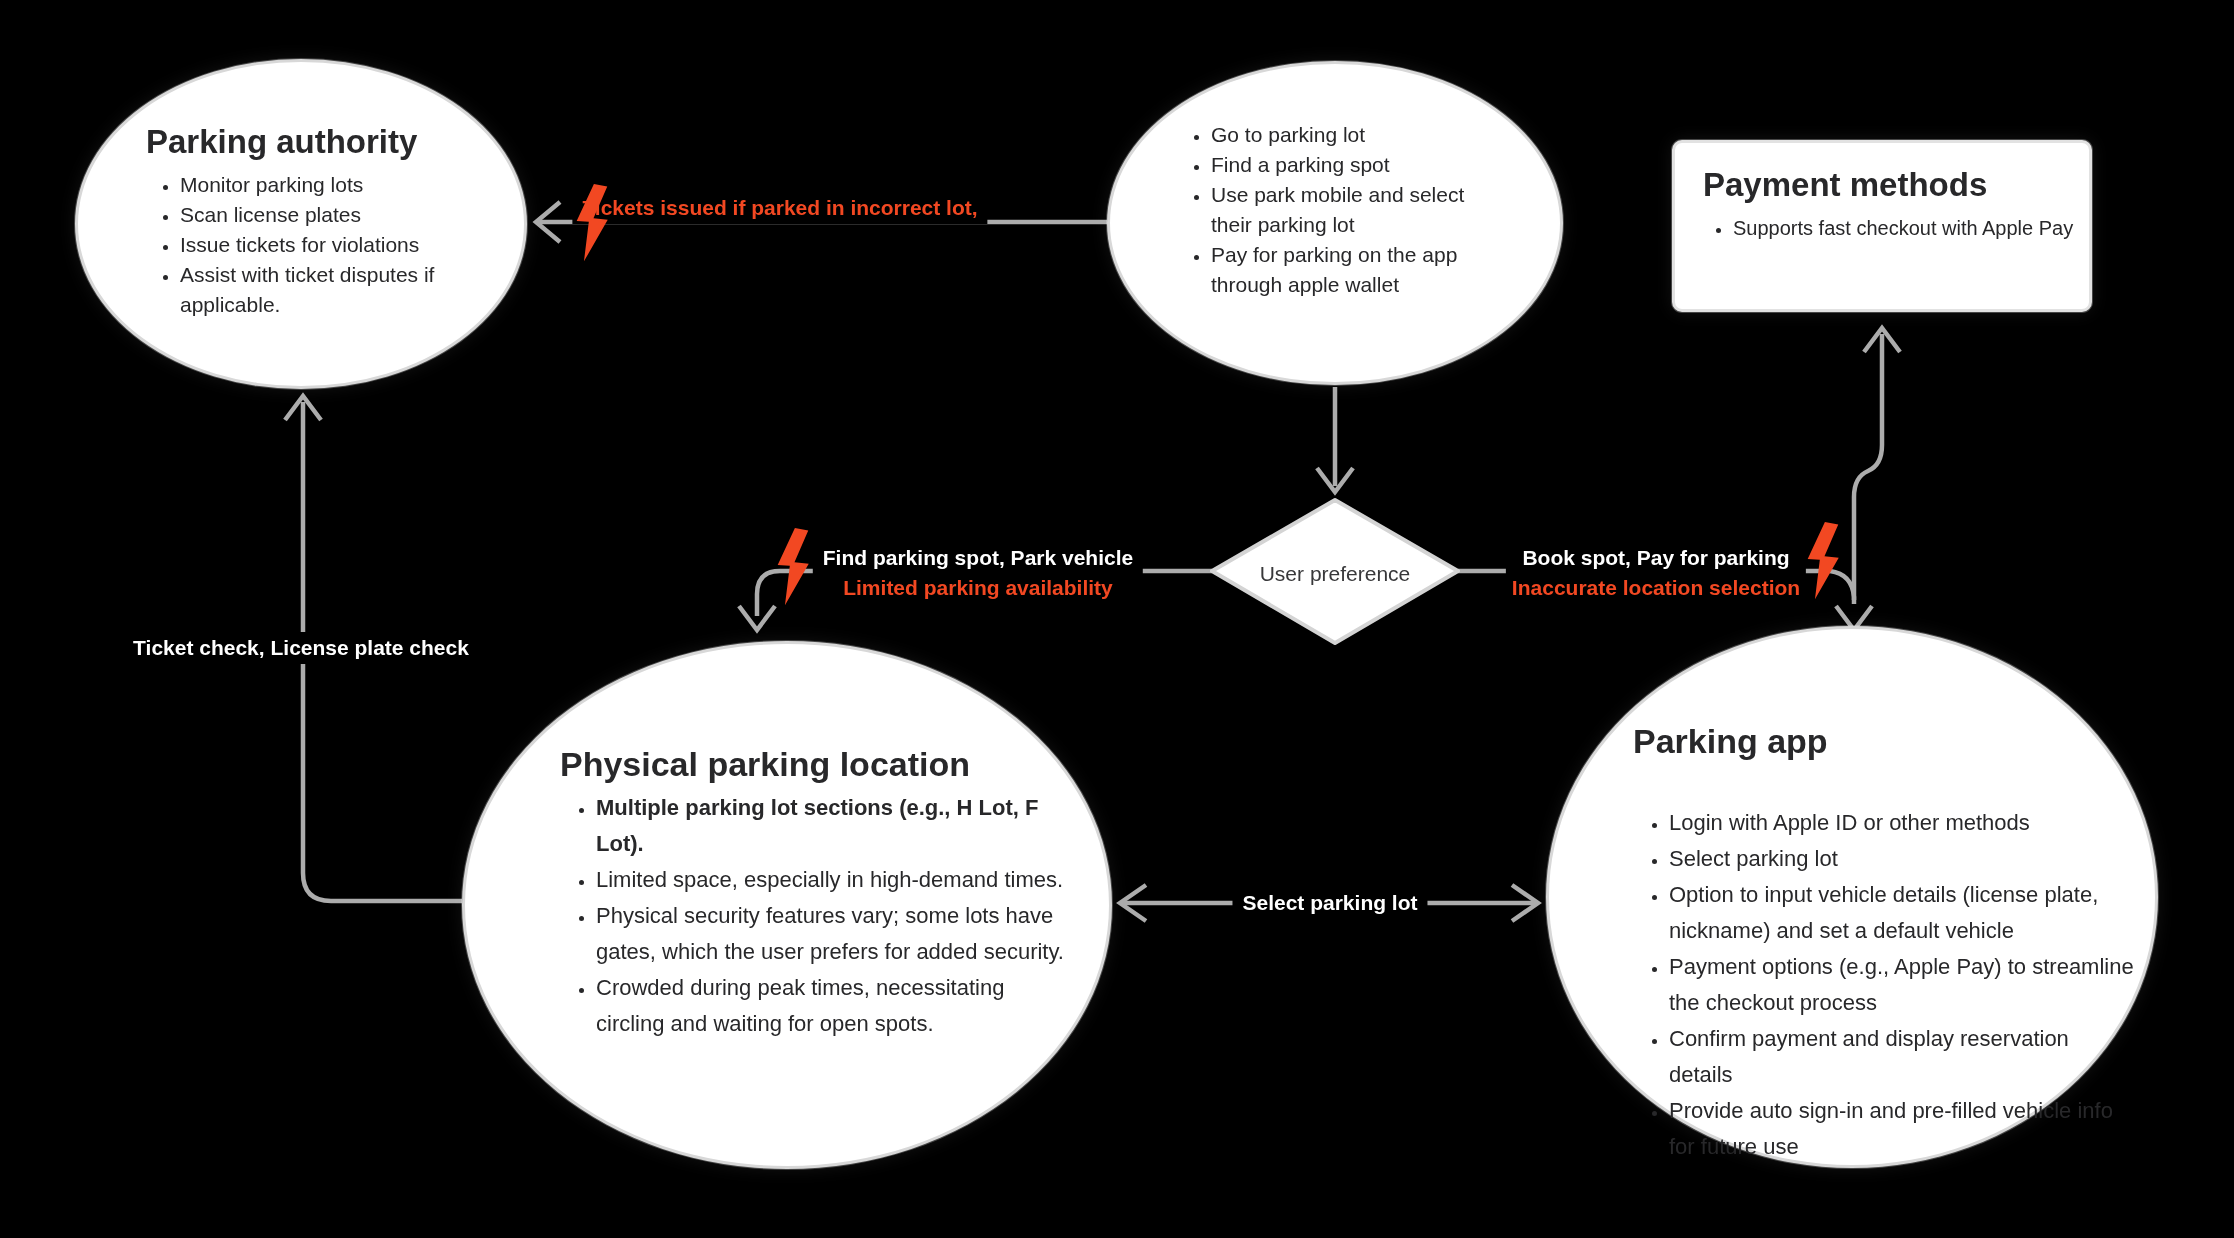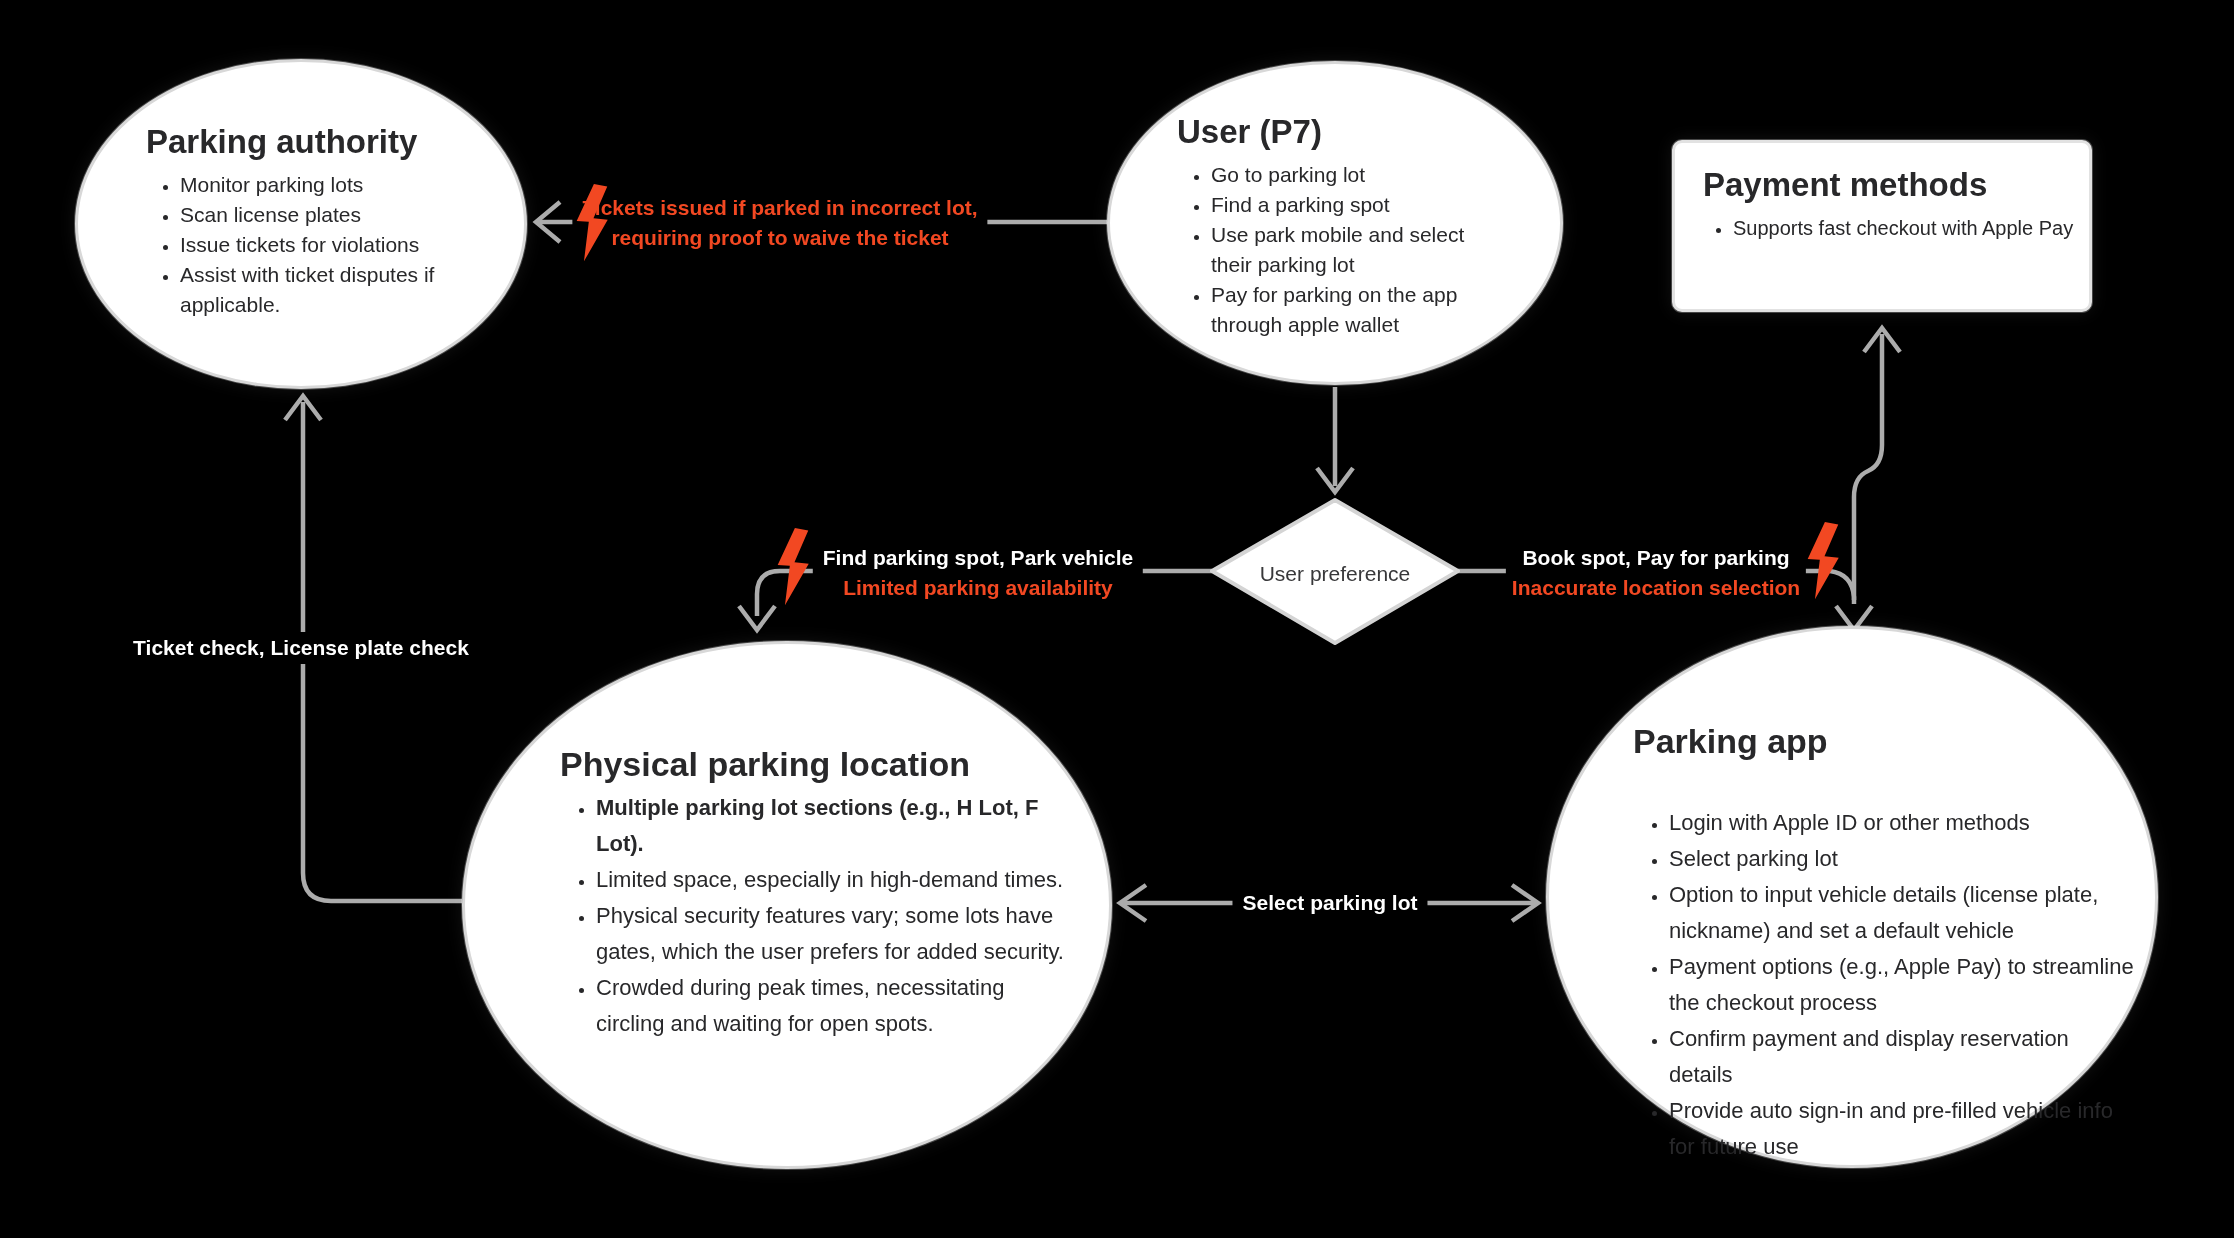--- a/index.html
+++ b/index.html
@@ -77,21 +77,20 @@
         <li>Monitor parking lots</li>
         <li>Scan license plates</li>
         <li>Issue tickets for violations</li>
         <li>Assist with ticket disputes if applicable.</li>
       </ul>
     </div>
   </div>
 
   <div class="node ellipse" style="left:1107px;top:61px;width:456px;height:324px;">
     <div class="node-content" style="left:67px;top:48px;width:304px;">
-      <h2 class="node-title">User (P7)</h2>
       <ul class="node-bullets">
         <li>Go to parking lot</li>
         <li>Find a parking spot</li>
         <li>Use park mobile and select their parking lot</li>
         <li>Pay for parking on the app through apple wallet</li>
       </ul>
     </div>
   </div>
 
   <div class="node rect" style="left:1672px;top:140px;width:420px;height:172px;">
@@ -126,21 +125,20 @@
         <li style="max-width:465px;">Option to input vehicle details (license plate, nickname) and set a default vehicle</li>
         <li style="max-width:465px;">Payment options (e.g., Apple Pay) to streamline the checkout process</li>
         <li style="max-width:465px;">Confirm payment and display reservation details</li>
         <li style="max-width:465px;">Provide auto sign-in and pre-filled vehicle info for future use</li>
       </ul>
     </div>
   </div>
 
   <div class="edge-label" style="left:780px;top:192px;">
     <div class="lbl-pain">Tickets issued if parked in incorrect lot,</div>
-    <div class="lbl-pain">requiring proof to waive the ticket</div>
   </div>
 
   <div class="edge-label" style="left:978px;top:542px;">
     <div class="lbl-flow">Find parking spot, Park vehicle</div>
     <div class="lbl-pain">Limited parking availability</div>
   </div>
 
   <div class="edge-label" style="left:1656px;top:542px;padding:1px 6px;">
     <div class="lbl-flow">Book spot, Pay for parking</div>
     <div class="lbl-pain">Inaccurate location selection</div>

